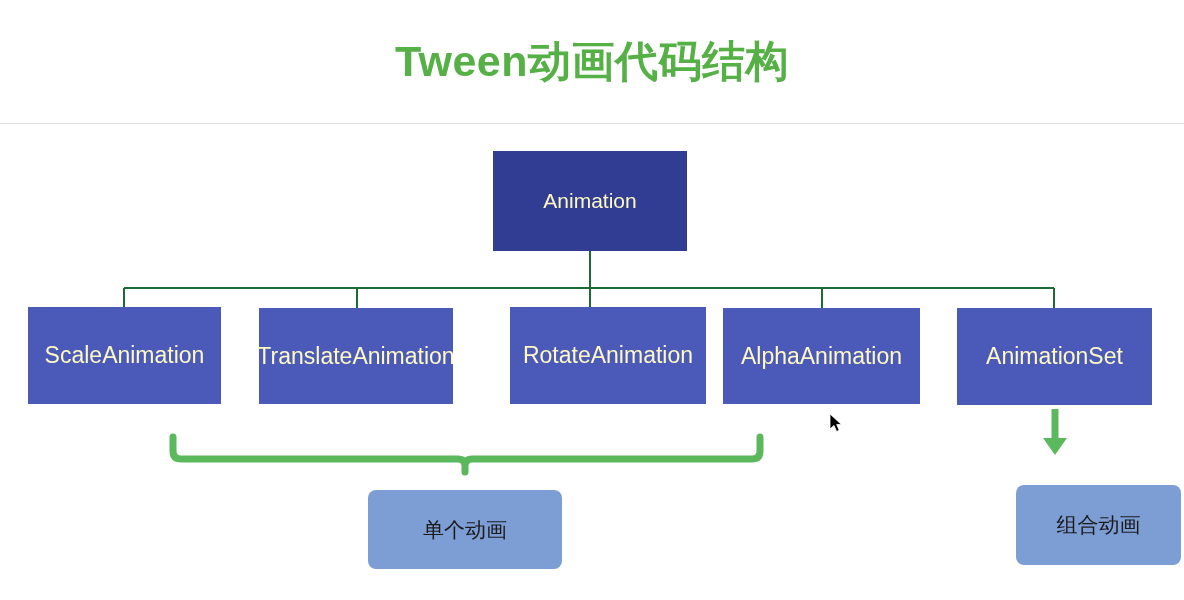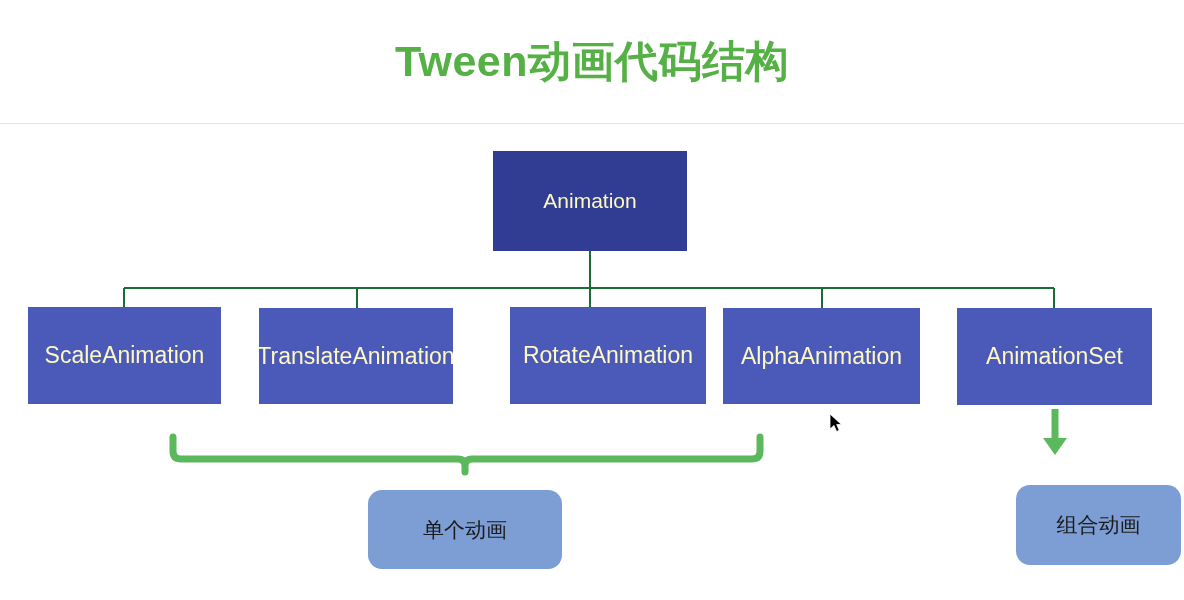--- a/index.html
+++ b/index.html
@@ -84,21 +84,21 @@
     background: #313d92;
     font-size: 21px;
   }
   .node-child {
     background: #4b5ab9;
     font-size: 23px;
   }
   .node-rounded {
     background: #7d9ed4;
     color: #1a1a1a;
-    border-radius: 14px;
+    border-radius: 8px;
     font-size: 21px;
   }
 
   
   #node-animation        { left: 493px; top: 151px;  width: 194px; height: 100px; }
   #node-alpha            { left: 28px;  top: 307px;  width: 193px; height: 97px; }
   #node-translate        { left: 259px; top: 308px;  width: 194px; height: 96px; }
   #node-rotate           { left: 491px; top: 307px;  width: 196px; height: 97px; margin-left: 19px; }
   #node-scale            { left: 723px; top: 308px;  width: 197px; height: 96px; }
   #node-animationset     { left: 957px; top: 308px;  width: 195px; height: 97px; }

